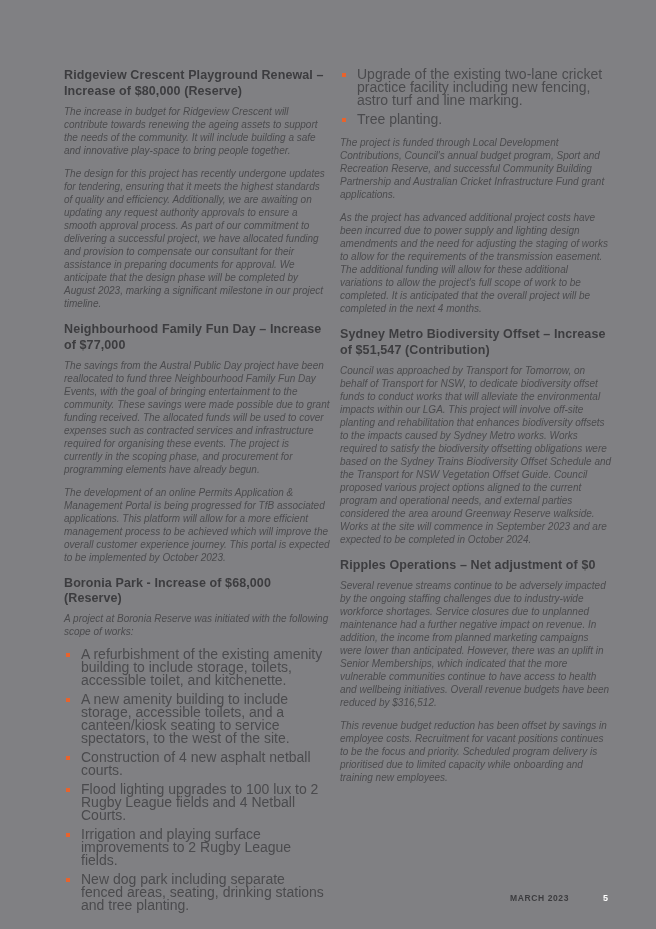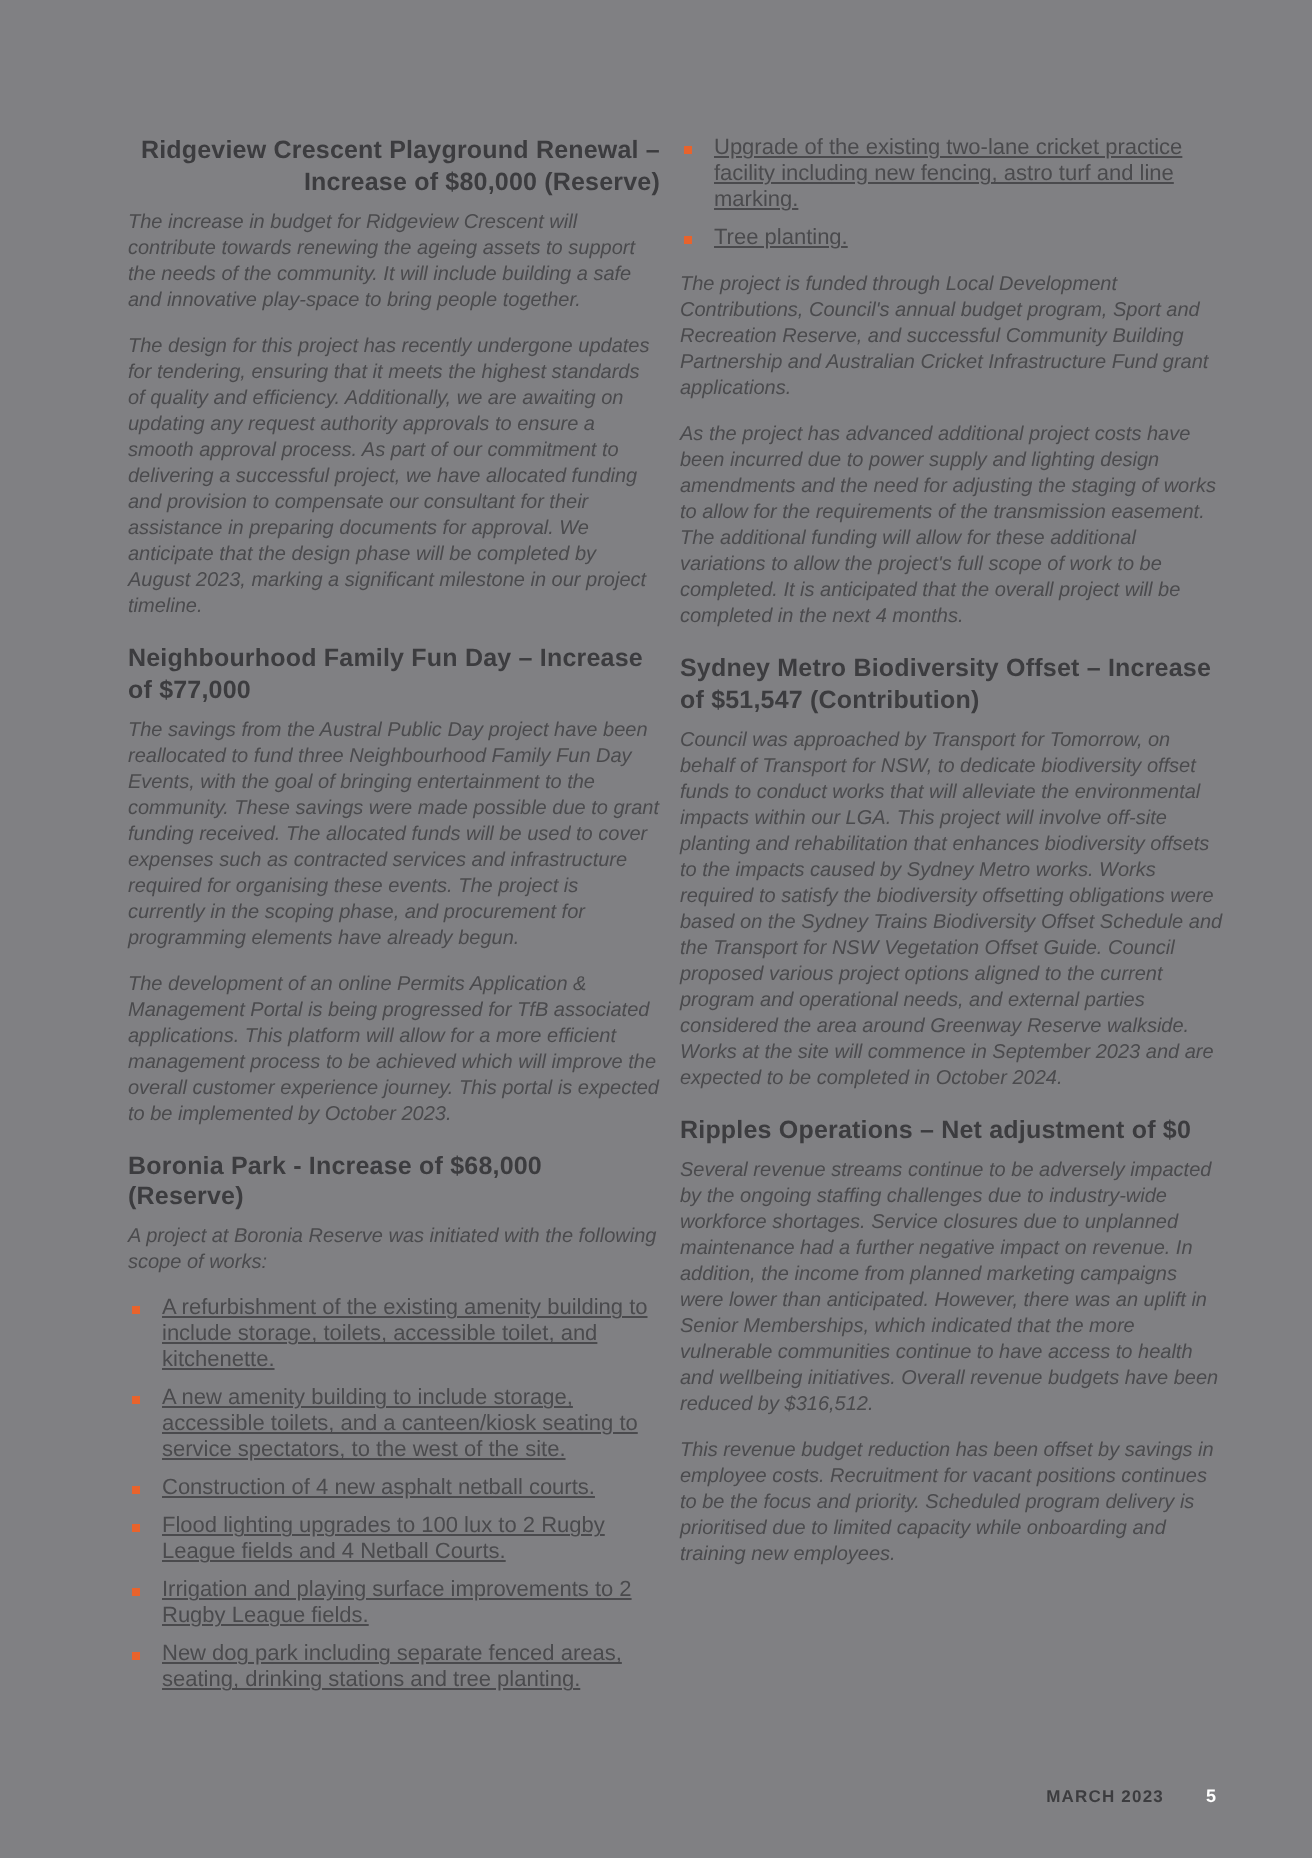--- a/index.html
+++ b/index.html
@@ -19,53 +19,52 @@
   .col-right { left: 340px; width: 272px; }
 
   .section-heading {
     font-size: 12.5px;
     font-weight: bold;
     color: #3c3c3f;
     line-height: 1.27;
     letter-spacing: 0.1px;
     margin: 12px 0 5px 0;
   }
-  .section:first-child .section-heading { margin-top: 2px; text-align: right; }
+  .section:first-child .section-heading { margin-top: 2px; }
 
   .body-text {
     font-size: 10px;
     color: #4a4a4d;
     line-height: 13px;
     margin: 0 0 10px 0;
     font-style: italic;
   }
 
   .bullet-list { list-style: none; margin: 2px 0 10px 0; padding: 0; }
   .bullet-item {
     position: relative;
     padding-left: 17px;
-    font-size: 11px;
+    font-size: 14px;
     color: #4a4a4d;
     line-height: 13px;
     margin-bottom: 6px;
-    text-decoration: underline;
   }
   .bullet-marker {
     position: absolute;
     left: 2px; top: 4.5px;
     width: 4px; height: 4px;
     background: #e8632c;
   }
 
   .footer {
     position: absolute;
     right: 48px; bottom: 26px;
     display: flex;
     align-items: center;
-    gap: 21px;
+    gap: 34px;
   }
   .footer-date {
     font-size: 8.5px;
     font-weight: bold;
     letter-spacing: 0.6px;
     color: #3c3c3f;
   }
   .footer-page {
     font-size: 9px;
     font-weight: bold;

